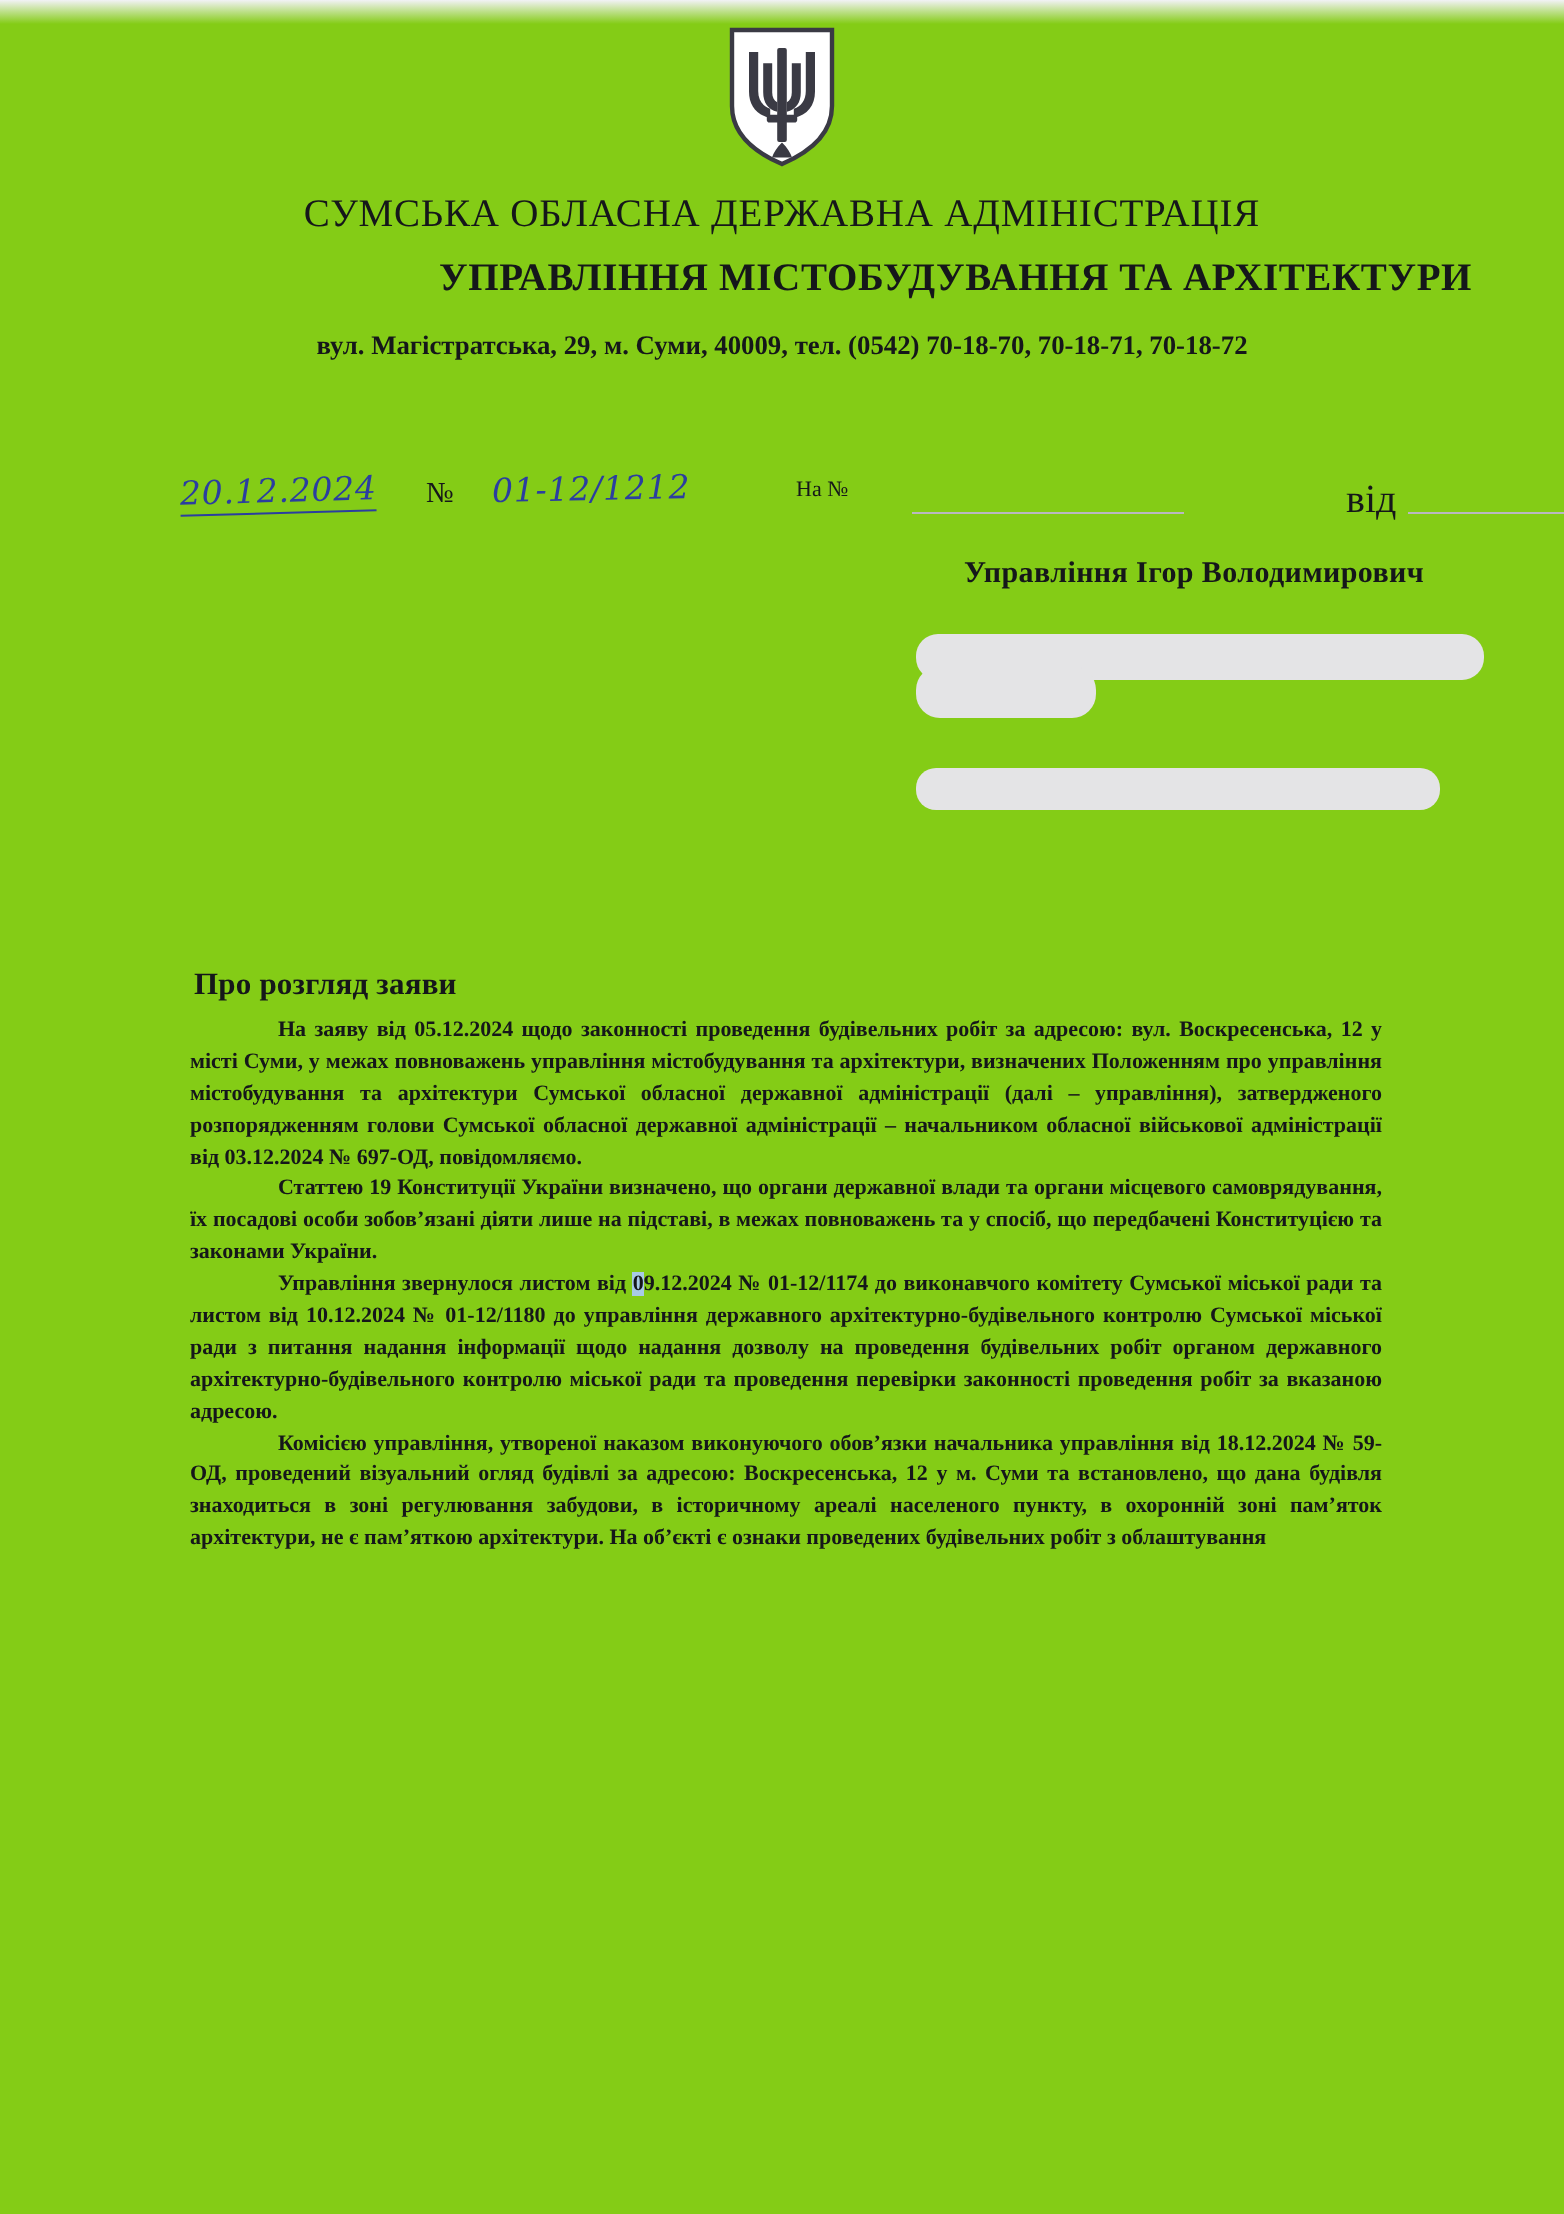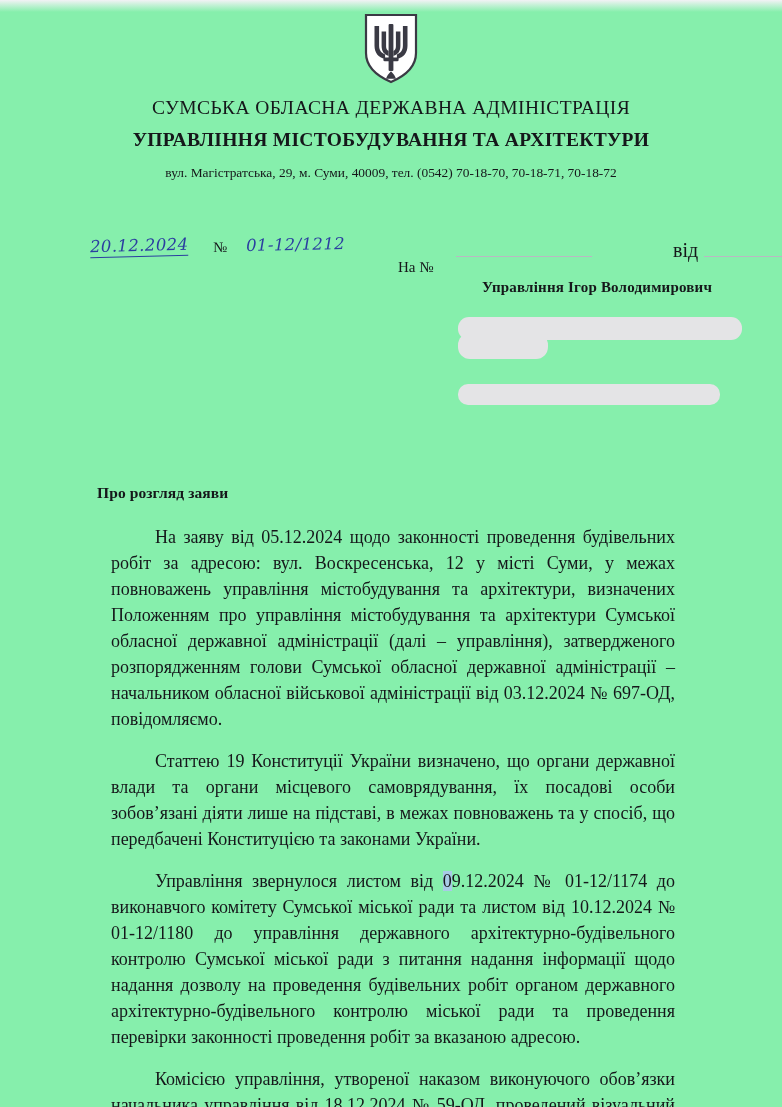--- a/index.html
+++ b/index.html
@@ -11,21 +11,21 @@
   body {
     font-family: "Liberation Serif", "DejaVu Serif", serif;
     color: #15171a;
   }
 
   .page {
     position: relative;
     width: 782px;
     height: 1107px;
     margin: 0 auto;
-    background: #86efac;
+    background: #84cc16;
     overflow: hidden;
     box-sizing: border-box;
   }
 
   
   .scan-tint {
     position: absolute;
     top: 0; left: 0; right: 0;
     height: 12px;
     background: linear-gradient(to bottom, #f2f2f5 0%, rgba(253,253,254,0) 100%);
@@ -62,25 +62,27 @@
     line-height: 1.25;
     white-space: nowrap;
   }
   .org-line-2 {
     font-size: 19.5px;
     letter-spacing: 0.3px;
     font-weight: 700;
     line-height: 1.25;
     margin-top: 8px;
     white-space: nowrap;
+    text-align: right;
   }
   .contact-line {
     font-size: 13.4px;
     line-height: 1.3;
     margin-top: 11px;
+    font-weight: bold;
   }
   .contact-line-2 {
     font-size: 13.4px;
     line-height: 1.3;
     margin-top: 9px;
   }
   .contact-gap { display: inline-block; width: 16px; }
 
   
   .refrow {
@@ -116,22 +118,21 @@
   .hw-num {
     position: absolute;
     left: 156px;
     top: -1px;
     transform: rotate(-1.2deg);
   }
   .na-label {
     position: absolute;
     left: 308px;
     top: 3px;
-    font-size: 15px;
-    margin-top: 20px;
+    font-size: 11px;
   }
   .rule-1 {
     position: absolute;
     left: 366px;
     top: 20px;
     width: 136px;
     height: 1px;
     background: #b9b8c2;
   }
   .vid-label {
@@ -205,27 +206,28 @@
   }
 
   
   .body {
     position: absolute;
     top: 508px;
     left: 95px;
     width: 596px;
   }
   .body p {
-    margin: 16px;
+    margin: 0;
     text-align: justify;
     text-justify: inter-word;
     text-indent: 44px;
-    font-size: 18px;
+    font-size: 11px;
     line-height: 1.445;
     hyphens: none;
+    font-weight: bold;
   }
   .sel {
     background: #a8cbe6;
   }
 </style>
 </head>
 <body>
 
 <div class="page">
 

